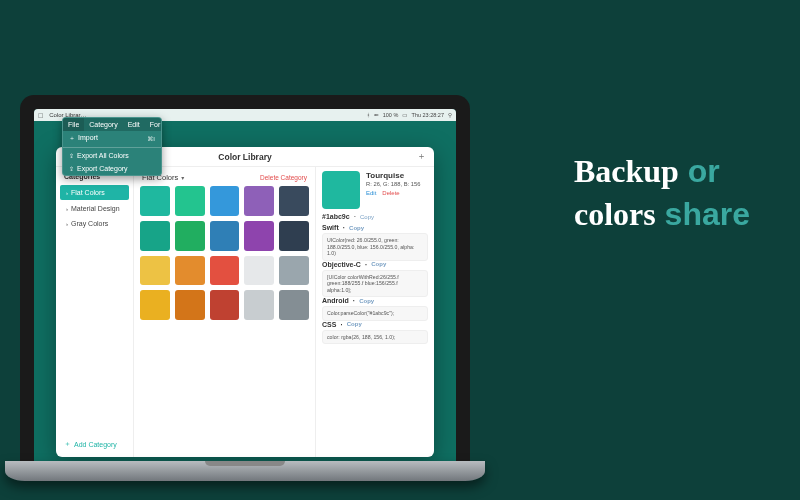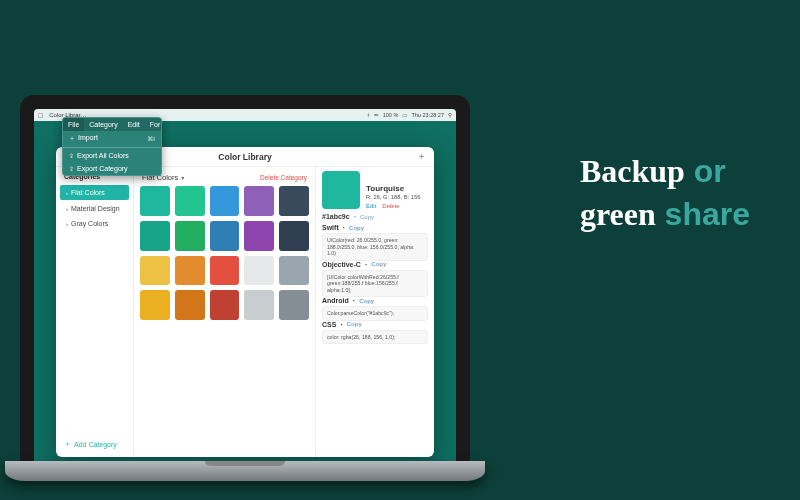--- a/index.html
+++ b/index.html
@@ -56,42 +56,42 @@
   
   .center { flex:1; padding:4px 6px; border-right:1px solid #eee; display:flex; flex-direction:column; min-width:0; }
   .center-head { display:flex; justify-content:space-between; align-items:center; padding:2px 2px 4px 2px; }
   .center-head .name { font-size:7.5px; color:#333; display:flex; align-items:center; gap:3px; }
   .center-head .del { font-size:6.5px; color:#e24a4a; }
   .grid { display:grid; grid-template-columns: repeat(5, 1fr); gap:5px; }
   .sw { aspect-ratio:1/1; border-radius:3px; }
 
   
   .detail { width:118px; padding:4px 6px 0 6px; overflow:hidden; font-size:6.5px; color:#333; display:flex; flex-direction:column; gap:4px; }
-  .detail-top { display:flex; gap:6px;align-items:flex-end; }
+  .detail-top { display:flex; gap:6px; }
   .detail-sw { width:38px; height:38px; border-radius:4px; }
   .detail-meta { display:flex; flex-direction:column; gap:1px; }
   .detail-name { font-size:8px; font-weight:600; }
   .detail-rgb { font-size:5.8px; color:#555; }
   .detail-actions { font-size:6px; display:flex; gap:6px; margin-top:2px; }
   .detail-actions .edit { color:#2b8fd6; } .detail-actions .del { color:#e24a4a; }
   .hexrow { display:flex; align-items:center; gap:4px; font-size:7px; }
   .hexrow .hex { font-weight:600; }
   .copy { color:#7aa0c4; font-size:6px; }
   .block { }
   .block .bh { font-size:7px; font-weight:700; display:flex; align-items:center; gap:4px; }
   .block .code { margin-top:2px; background:#f7f7f7; border:1px solid #eee; border-radius:3px; padding:3px 4px; font-size:5.2px; color:#555; line-height:1.25; font-family:inherit; }
 
   .chev { font-size:6px; color:#666; }
 </style>
 </head>
 <body>
 
 <div class="promo">
   <div><span class="w">Backup</span><span> or</span></div>
-  <div><span class="w">green</span><span> share</span></div>
+  <div><span class="w">colors</span><span> share</span></div>
 </div>
 
 <div class="laptop">
   <div class="screen-bezel">
     <div class="screen">
 
       <div class="menubar">
         <div class="left">
           <span class="apple"></span>
           <span class="menubar-item">Color Librar…</span>

